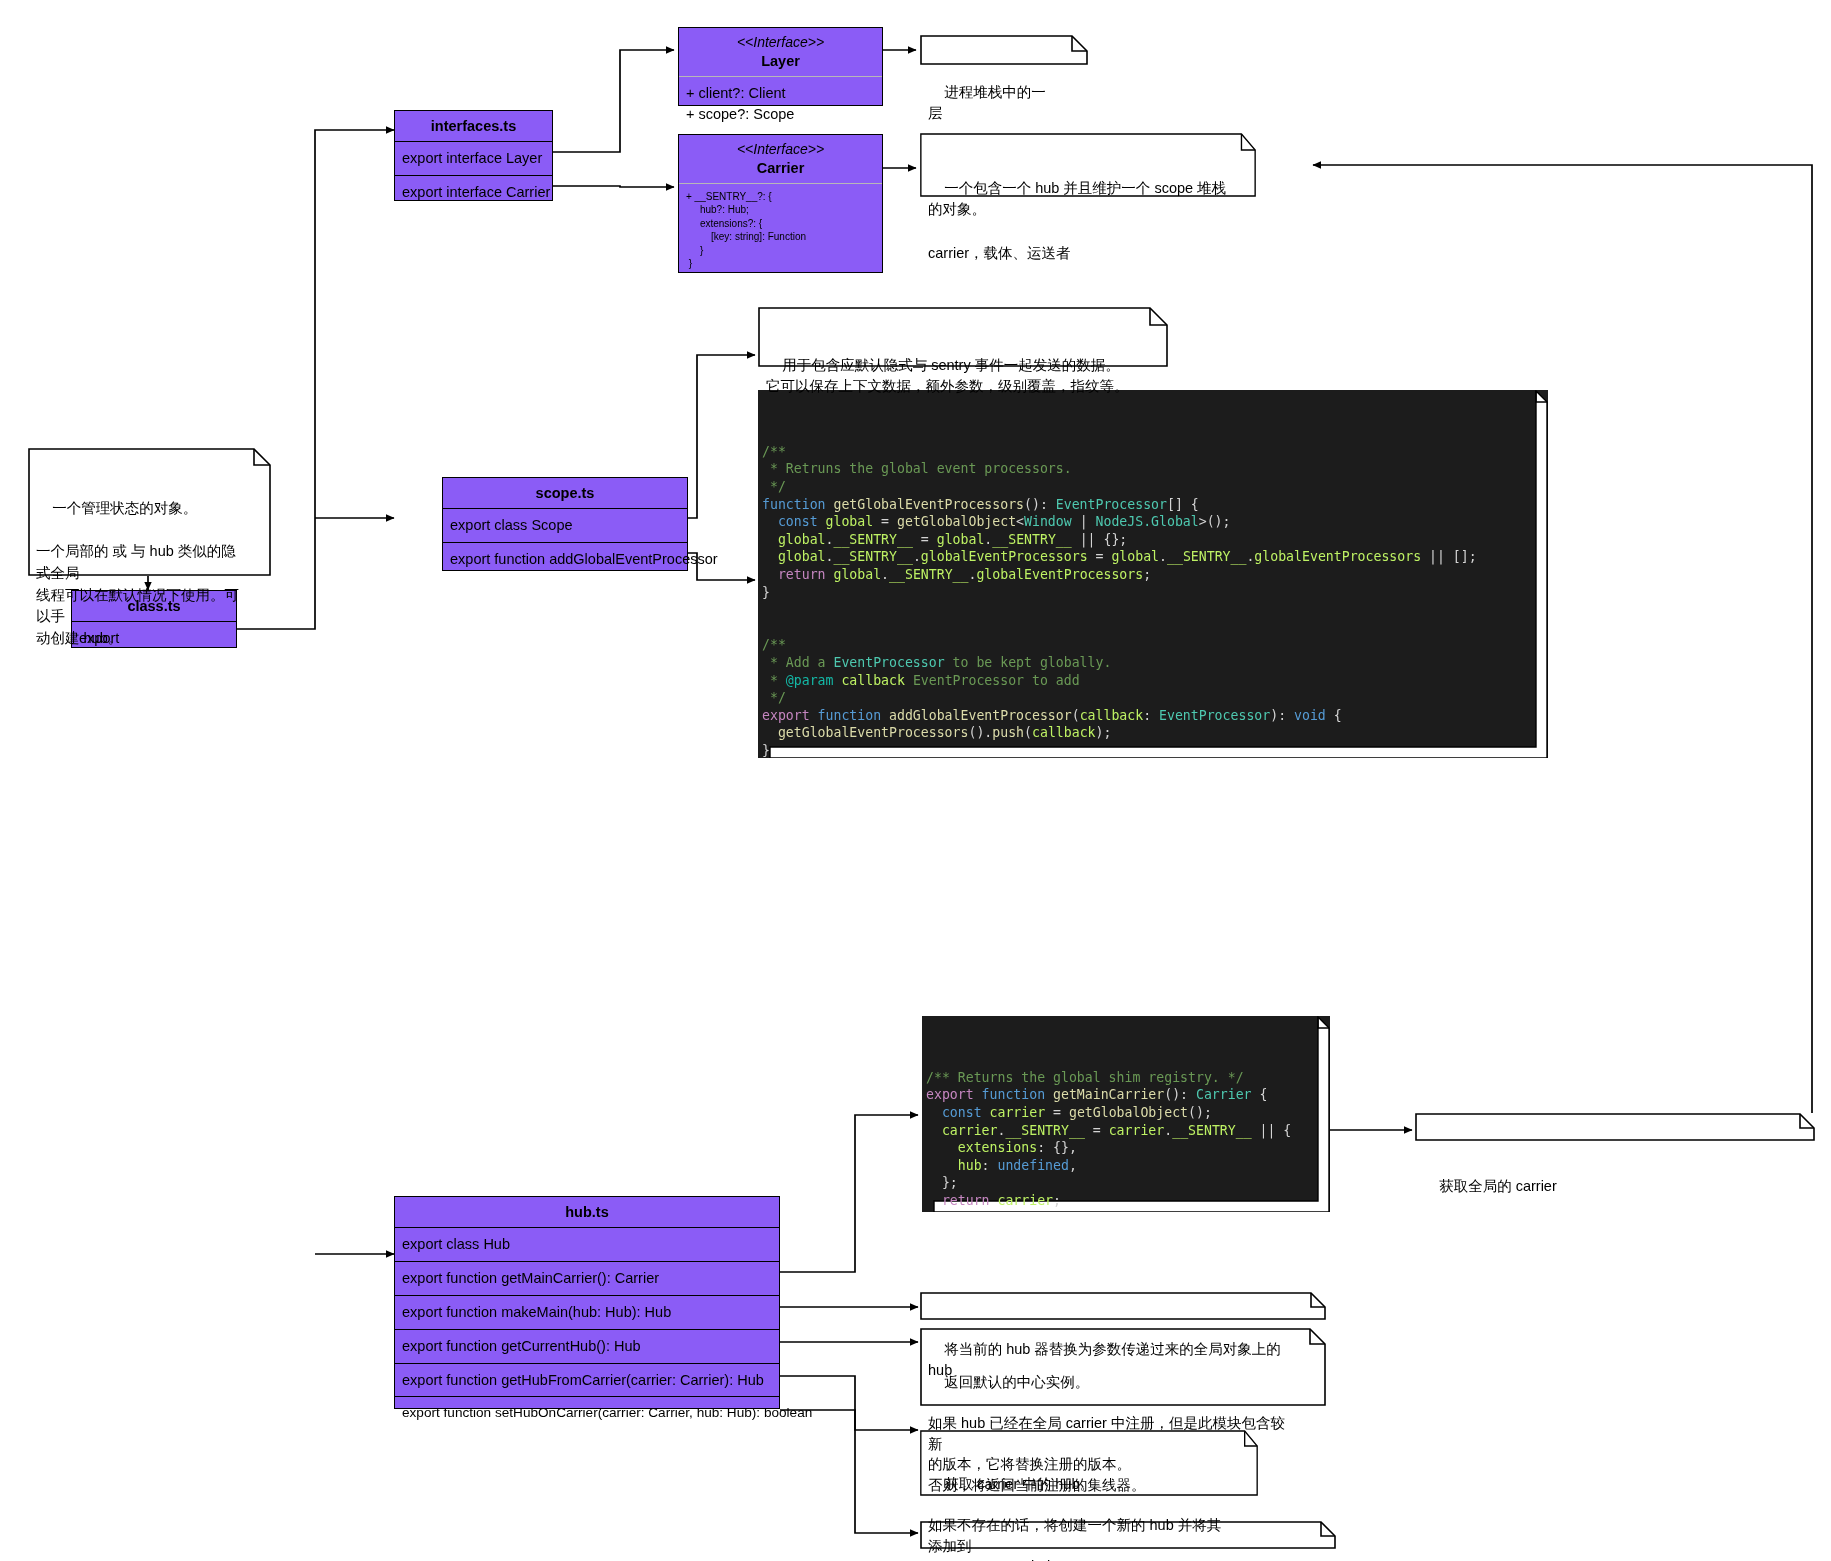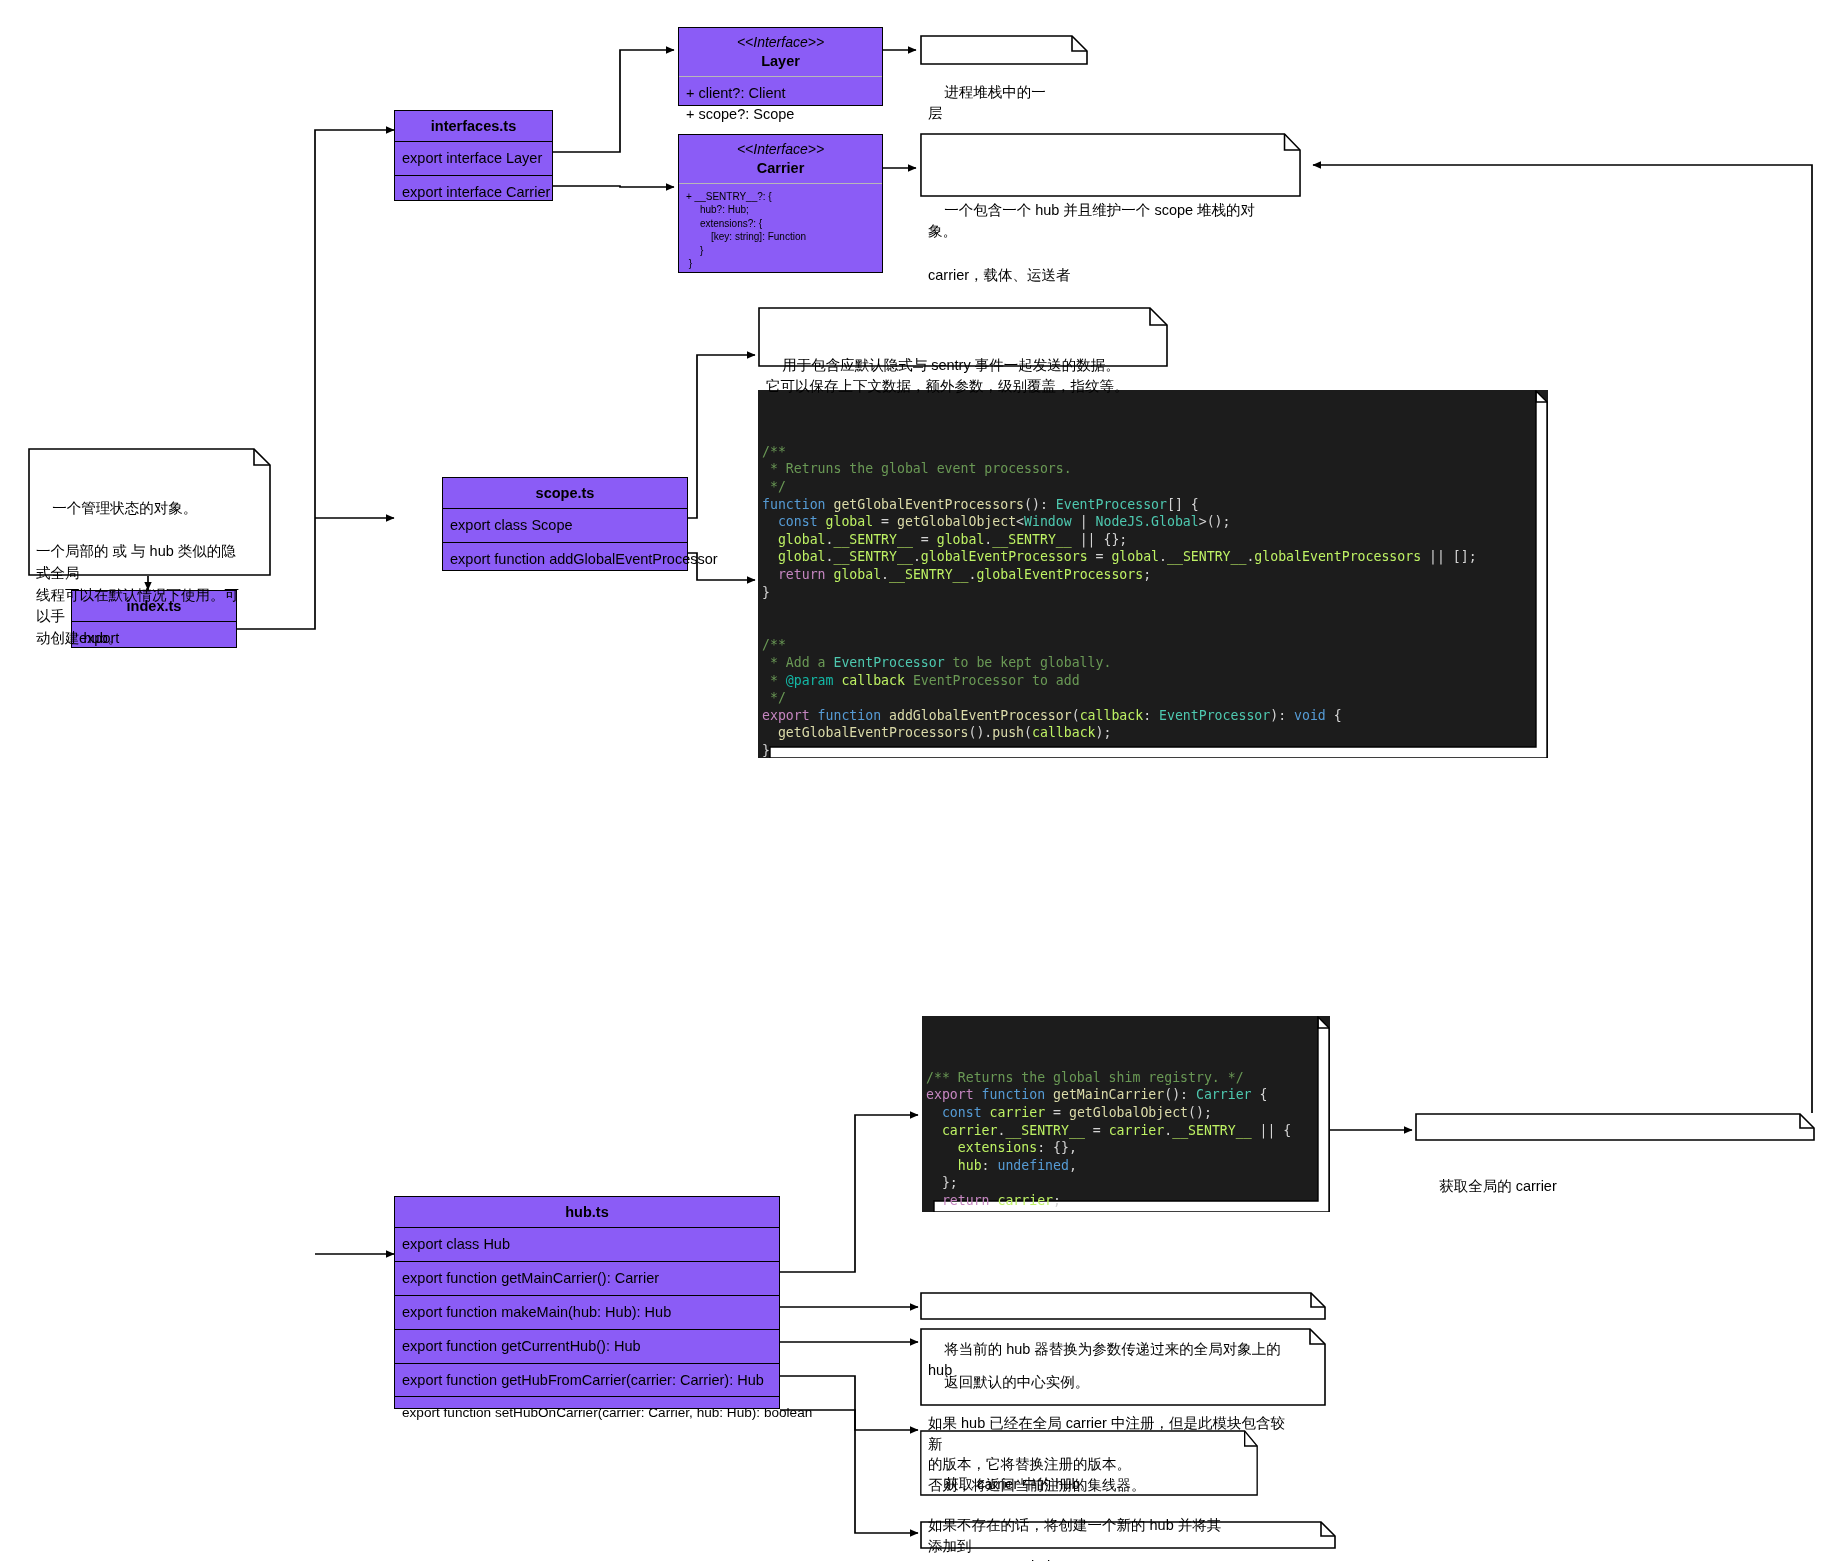--- a/index.html
+++ b/index.html
@@ -161,21 +161,21 @@
       <path d="M226,1 V17 H242" fill="none" stroke="#000" stroke-width="1.6"></path>
     </svg>
     <span class="txt">一个管理状态的对象。
 
 一个局部的 或 与 hub 类似的隐式全局
 线程可以在默认情况下使用。可以手
 动创建 hub。</span>
   </div>
 
   <div class="umlbox" style="left:71px; top:590px; width:166px; height:58px;">
-    <div class="hdr">index.ts</div>
+    <div class="hdr">class.ts</div>
     <div class="row">export</div>
   </div>
 
   <div class="umlbox" style="left:394px; top:110px; width:159px; height:91px;">
     <div class="hdr">interfaces.ts</div>
     <div class="row">export interface Layer</div>
     <div class="row">export interface Carrier</div>
   </div>
 
   <div class="umlbox" style="left:678px; top:27px; width:205px; height:79px;">
@@ -201,21 +201,21 @@
   </div>
 
   <div class="note" style="left:920px; top:35px; width:168px; height:30px; padding-top:3px;">
     <svg class="noteborder" viewBox="0 0 168 30" preserveAspectRatio="none">
       <path d="M1,1 H152 L167,16 V29 H1 Z" fill="#fff" stroke="#000" stroke-width="1.6"></path>
       <path d="M152,1 V16 H167" fill="none" stroke="#000" stroke-width="1.6"></path>
     </svg>
     <span class="txt">进程堆栈中的一层</span>
   </div>
 
-  <div class="note" style="left:920px; top:133px; width:381px; height:64px; padding-top:23px;">
+  <div class="note" style="left:920px; top:133px; width:336px; height:64px; padding-top:1px;">
     <svg class="noteborder" viewBox="0 0 393 64" preserveAspectRatio="none">
       <path d="M1,1 H376 L392,17 V63 H1 Z" fill="#fff" stroke="#000" stroke-width="1.6"></path>
       <path d="M376,1 V17 H392" fill="none" stroke="#000" stroke-width="1.6"></path>
     </svg>
     <span class="txt">一个包含一个 hub 并且维护一个 scope 堆栈的对象。
 
 carrier，载体、运送者</span>
   </div>
 
   <div class="note" style="left:758px; top:307px; width:410px; height:60px; padding-top:4px;">

